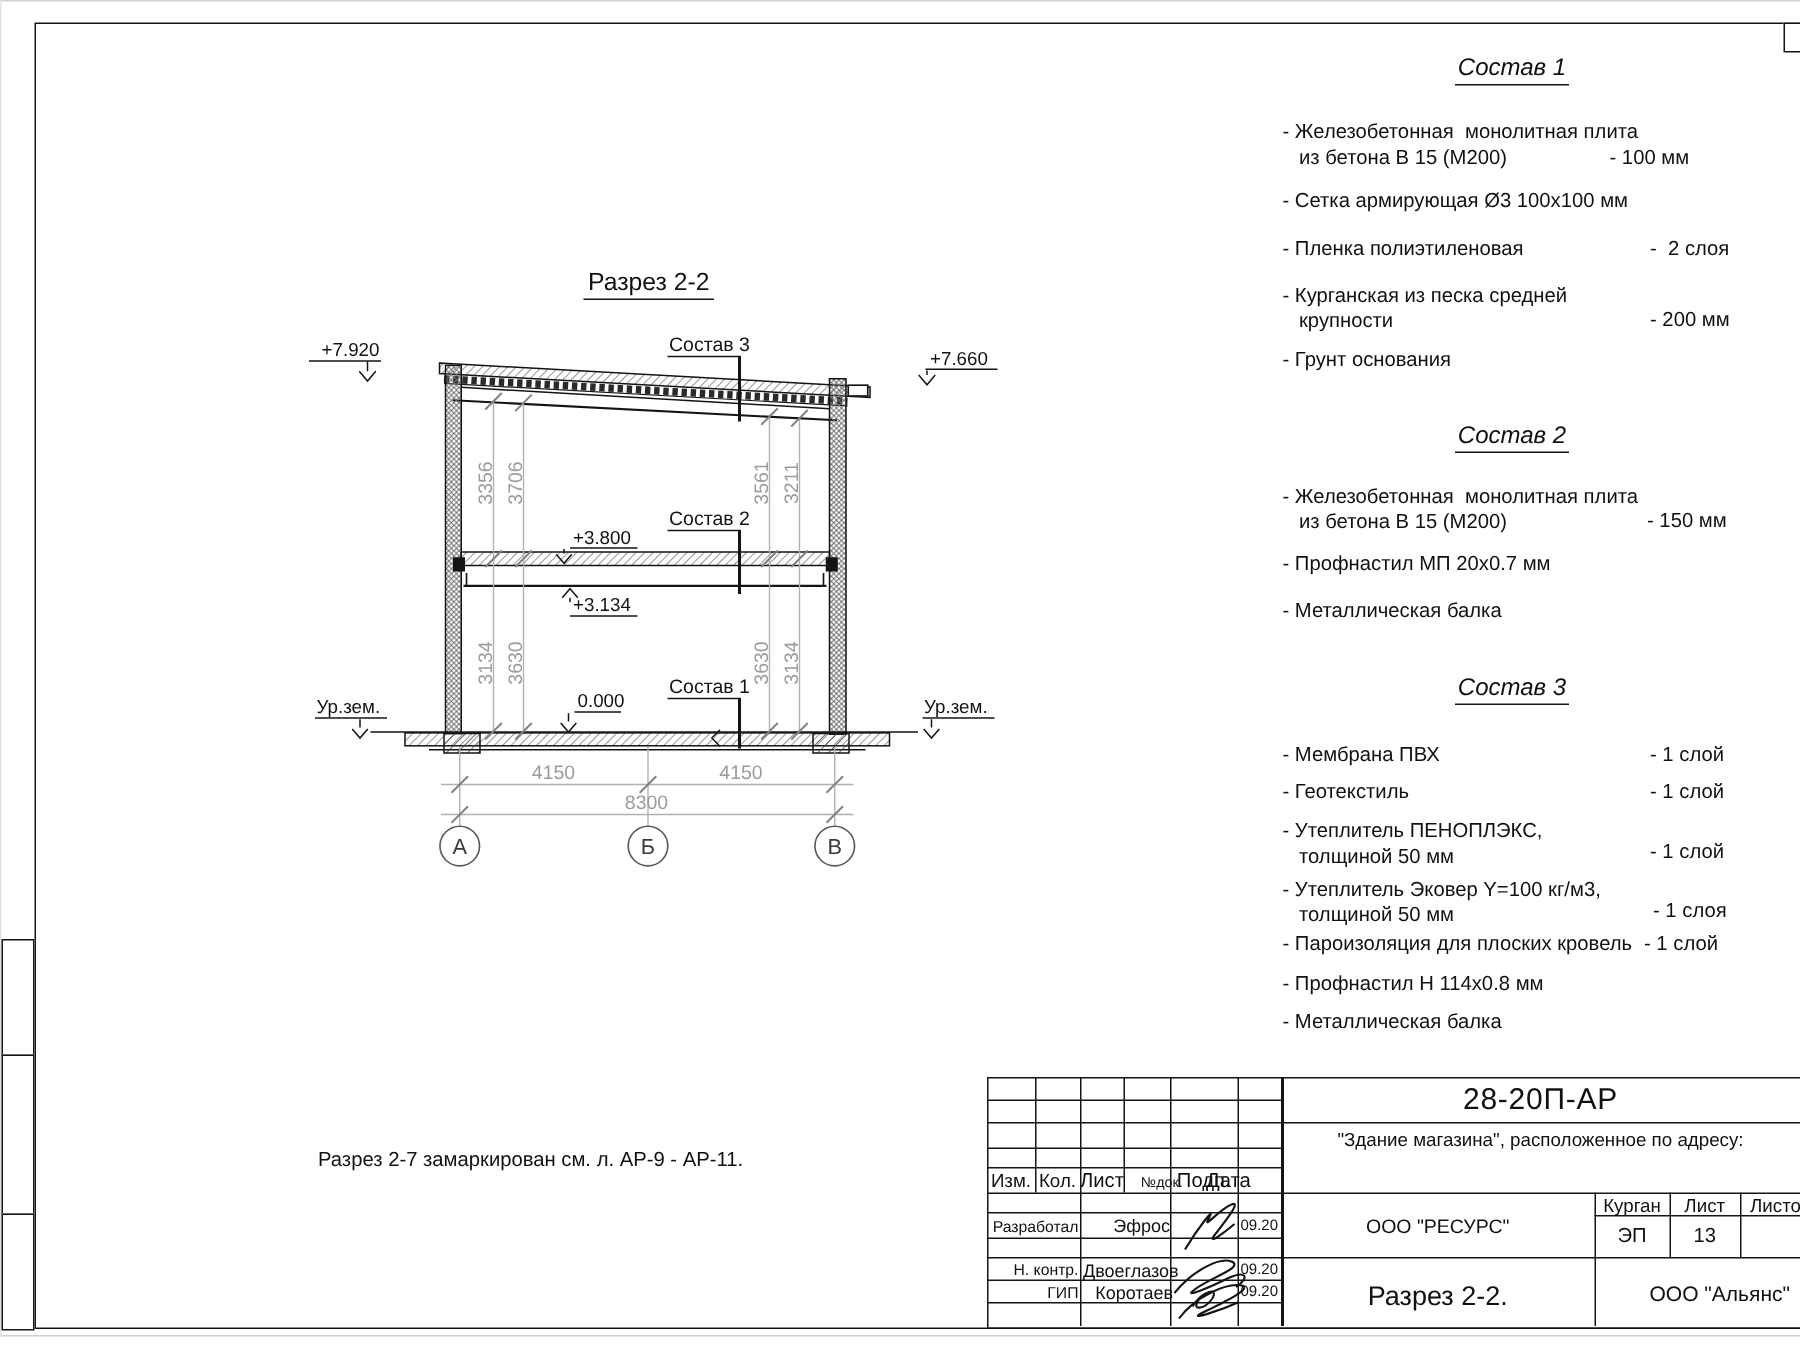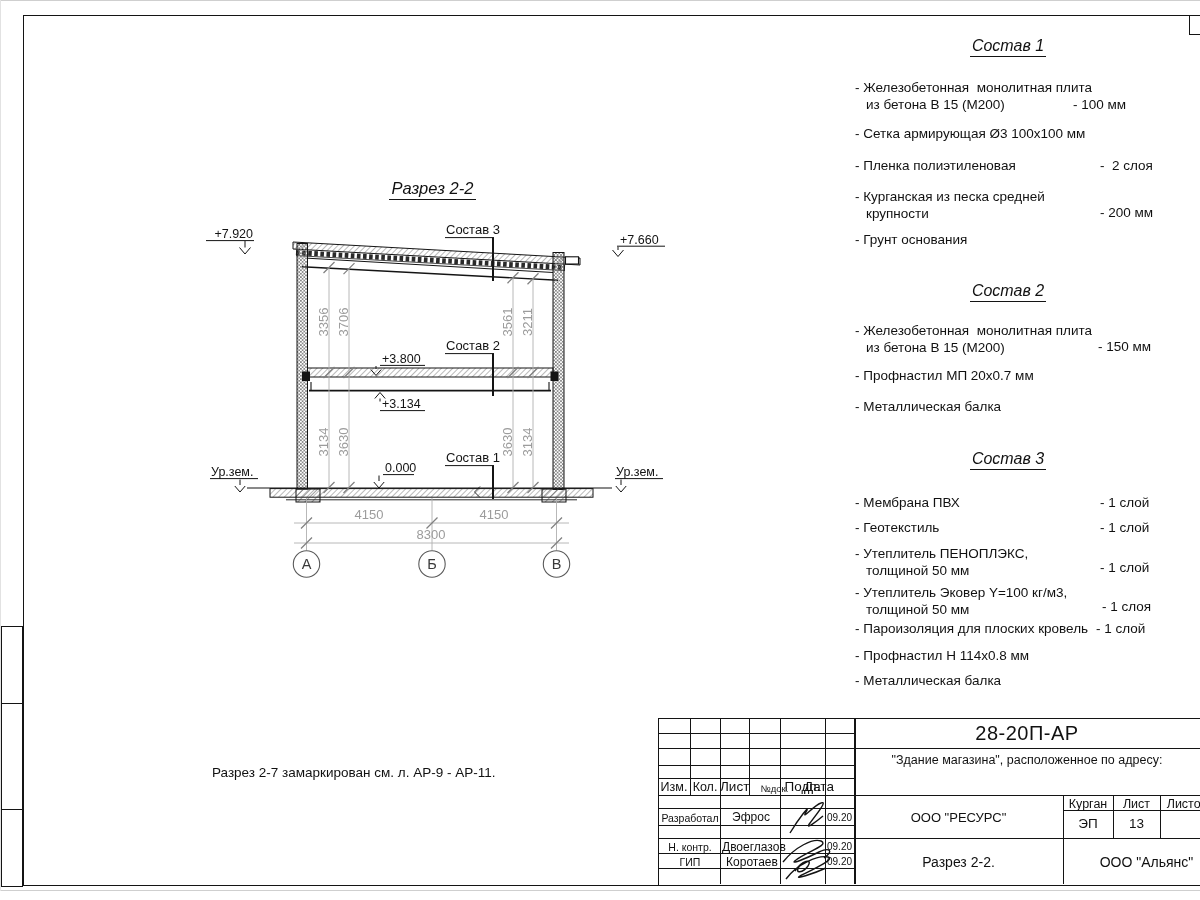--- a/index.html
+++ b/index.html
@@ -5,32 +5,32 @@
   html,body{margin:0;padding:0}
   body{
     position:relative;width:1200px;height:900px;overflow:hidden;
     background:#ffffff;font-family:"Liberation Sans","DejaVu Sans",sans-serif;
     color:#111;
   }
   .edge{position:absolute;background:#cfcfcf}
   .frame{position:absolute;border:1.7px solid #141414;box-sizing:border-box;background:transparent}
   .mbox{position:absolute;border:1.2px solid #141414;box-sizing:border-box;background:#fff}
   
-  .dtitle{position:absolute;text-align:center;font-size:16.5px;font-style:italic}
+  .dtitle{position:absolute;text-align:center;font-size:16.5px;}
   .dtitle span{border-bottom:1.3px solid #141414;padding:0 3px 2px}
   .note{position:absolute;font-size:13.5px;white-space:pre}
   
   .chead{position:absolute;width:306px;text-align:center;font-size:16px;font-style:italic}
   .chead span{border-bottom:1.1px solid #141414;padding:0 2px 2px}
   .li{position:absolute;font-size:13.5px;line-height:16.5px;white-space:pre}
   .li .l2{margin-left:11px}
   .lv{position:absolute;font-size:13.5px;line-height:16.5px;white-space:pre}
   
   .tb-cell{position:absolute;text-align:center;box-sizing:border-box}
-  .tb-left{position:absolute;text-align:center;box-sizing:border-box}
+  .tb-left{position:absolute;text-align:right;box-sizing:border-box}
   .vl{position:absolute;width:1.1px;background:#141414}
   .hl{position:absolute;height:1.1px;background:#141414}
   svg{position:absolute;left:0;top:0;pointer-events:none}
   svg text{font-family:"Liberation Sans","DejaVu Sans",sans-serif}
 </style>
 </head>
 <body>
 
 <div class="edge" style="left:0;top:0;width:1200px;height:1px"></div>
 <div class="edge" style="left:0;top:890px;width:1200px;height:1px"></div>
@@ -115,21 +115,21 @@
   <div class="tb-cell" style="left:825px;top:840.5px;width:29px;font-size:10px">09.20</div>
   <div class="tb-left" style="left:661px;top:856px;width:58px;font-size:10.5px">ГИП</div>
   <div class="tb-left" style="left:722px;top:855px;width:60px;font-size:12px">Коротаев</div>
   <div class="tb-cell" style="left:825px;top:855.5px;width:29px;font-size:10px">09.20</div>
 
   <div class="tb-cell" style="left:854px;top:722px;width:346px;font-size:20px;letter-spacing:0.5px">28-20П-АР</div>
   <div class="tb-cell" style="left:854px;top:753px;width:346px;font-size:12.5px;line-height:15.5px">
     <div>"Здание магазина", расположенное по адресу:</div>
   </div>
   <div class="tb-cell" style="left:854px;top:810px;width:209px;font-size:13px">ООО "РЕСУРС"</div>
-  <div class="tb-cell" style="left:854px;top:854px;width:209px;font-size:14px">Разрез 2-2.</div>
+  <div class="tb-cell" style="left:854px;top:854px;width:209px;font-size:18px">Разрез 2-2.</div>
   <div class="tb-cell" style="left:1063px;top:796.5px;width:50px;font-size:12.5px">Курган</div>
   <div class="tb-cell" style="left:1113px;top:796.5px;width:47px;font-size:12.5px">Лист</div>
   <div class="tb-cell" style="left:1160px;top:796.5px;width:54px;font-size:12.5px">Листов</div>
   <div class="tb-cell" style="left:1063px;top:816px;width:50px;font-size:13.5px">ЭП</div>
   <div class="tb-cell" style="left:1113px;top:816px;width:47px;font-size:13.5px">13</div>
   <div class="tb-cell" style="left:1063px;top:853.5px;width:167px;font-size:14px">ООО "Альянс"</div>
 </div>
 
 <svg width="1200" height="900" viewBox="0 0 1200 900">
   <defs>

